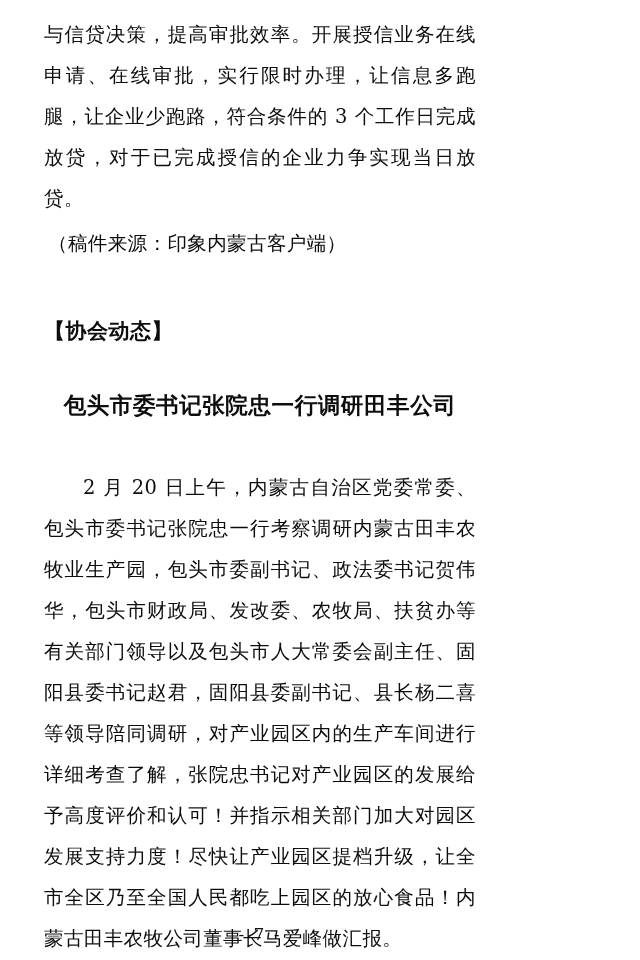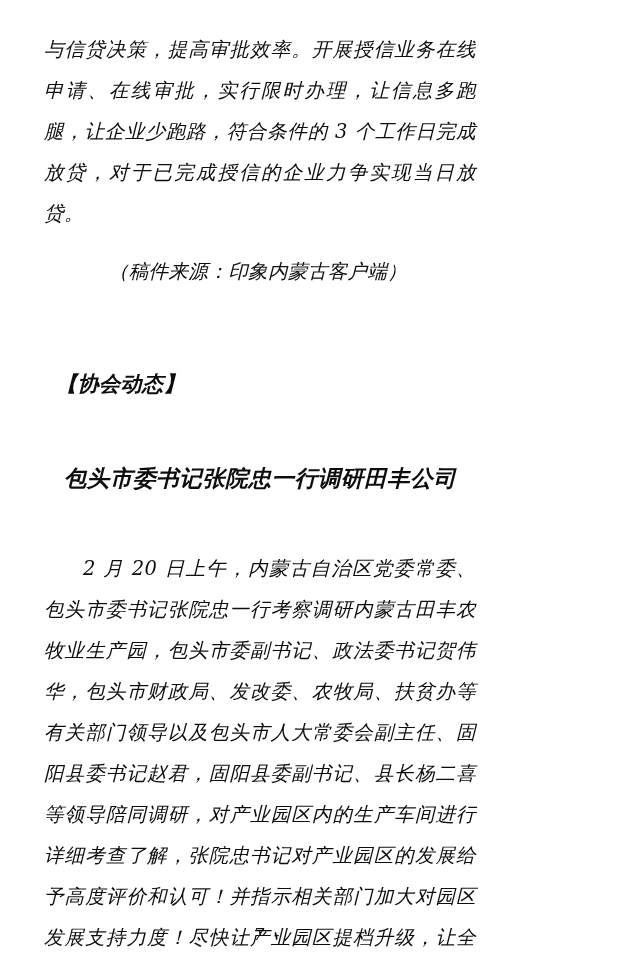--- a/index.html
+++ b/index.html
@@ -12,56 +12,55 @@
     height: 960px;
     font-family: "DejaVu Serif", "Liberation Serif", serif;
     color: #0d0d0d;
     position: relative;
     overflow: hidden;
   }
   .page {
     box-sizing: border-box;
     width: 520px;
     height: 960px;
-    padding: 29px 44px 0 44px;
+    padding: 14px 44px 0 44px;
     position: relative;
-    font-style: italic;
   }
   .para {
     font-size: 19.5px;
     line-height: 41px;
     text-align: justify;
     text-justify: inter-ideograph;
     letter-spacing: 0.4px;
     margin: 0;
   }
   .para-indent {
     text-indent: 2em;
   }
   .source-line {
     font-size: 19.5px;
     line-height: 41px;
-    text-align: center;
-    margin: 17px;
+    text-align: left;
+    margin: 4px;
     letter-spacing: 0.4px;
     padding-right: 4px;
   }
   .section-tag {
     font-size: 21px;
     font-weight: bold;
     line-height: 41px;
-    margin: 12px;
+    margin: 0;
     letter-spacing: 0.5px;
   }
   .headline {
     font-size: 22.5px;
     font-weight: bold;
     text-align: center;
     line-height: 40px;
-    margin: 8px;
+    margin: 0;
     letter-spacing: 0.6px;
   }
   .gap-xl { height: 42px; }
   .gap-l  { height: 34px; }
   .footer {
     position: absolute;
     left: 0;
     right: 0;
     bottom: 16px;
     text-align: center;

